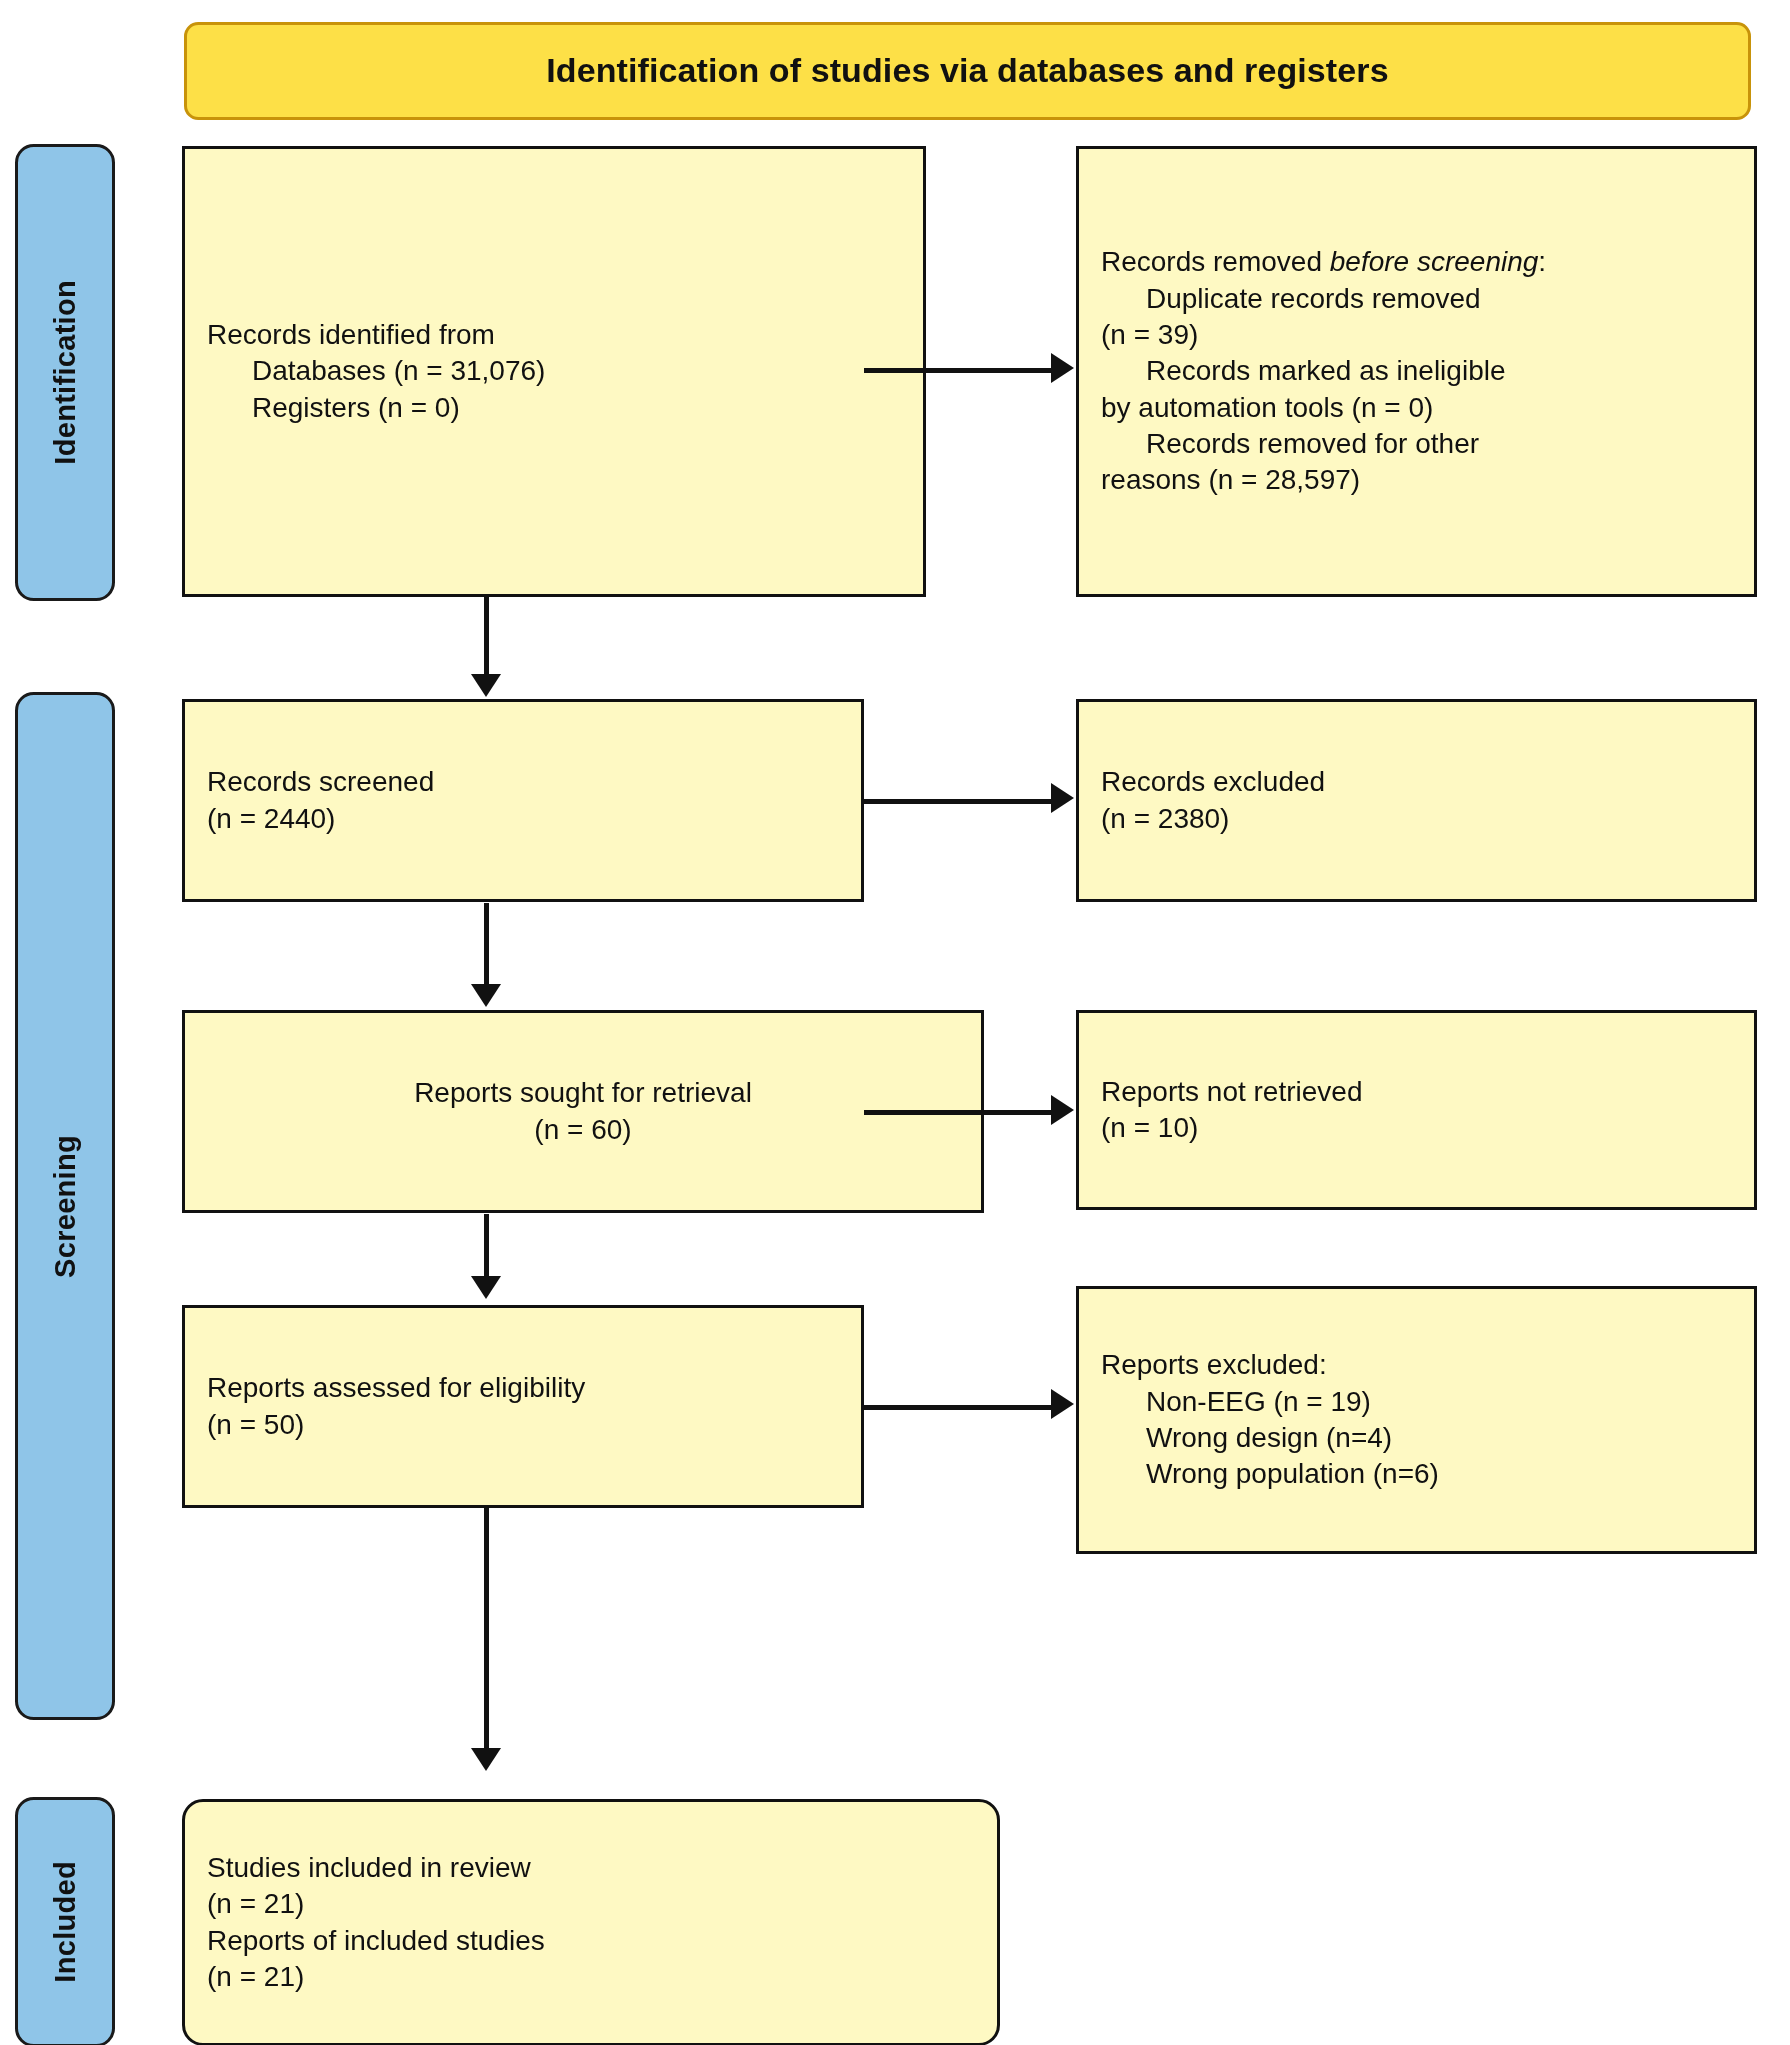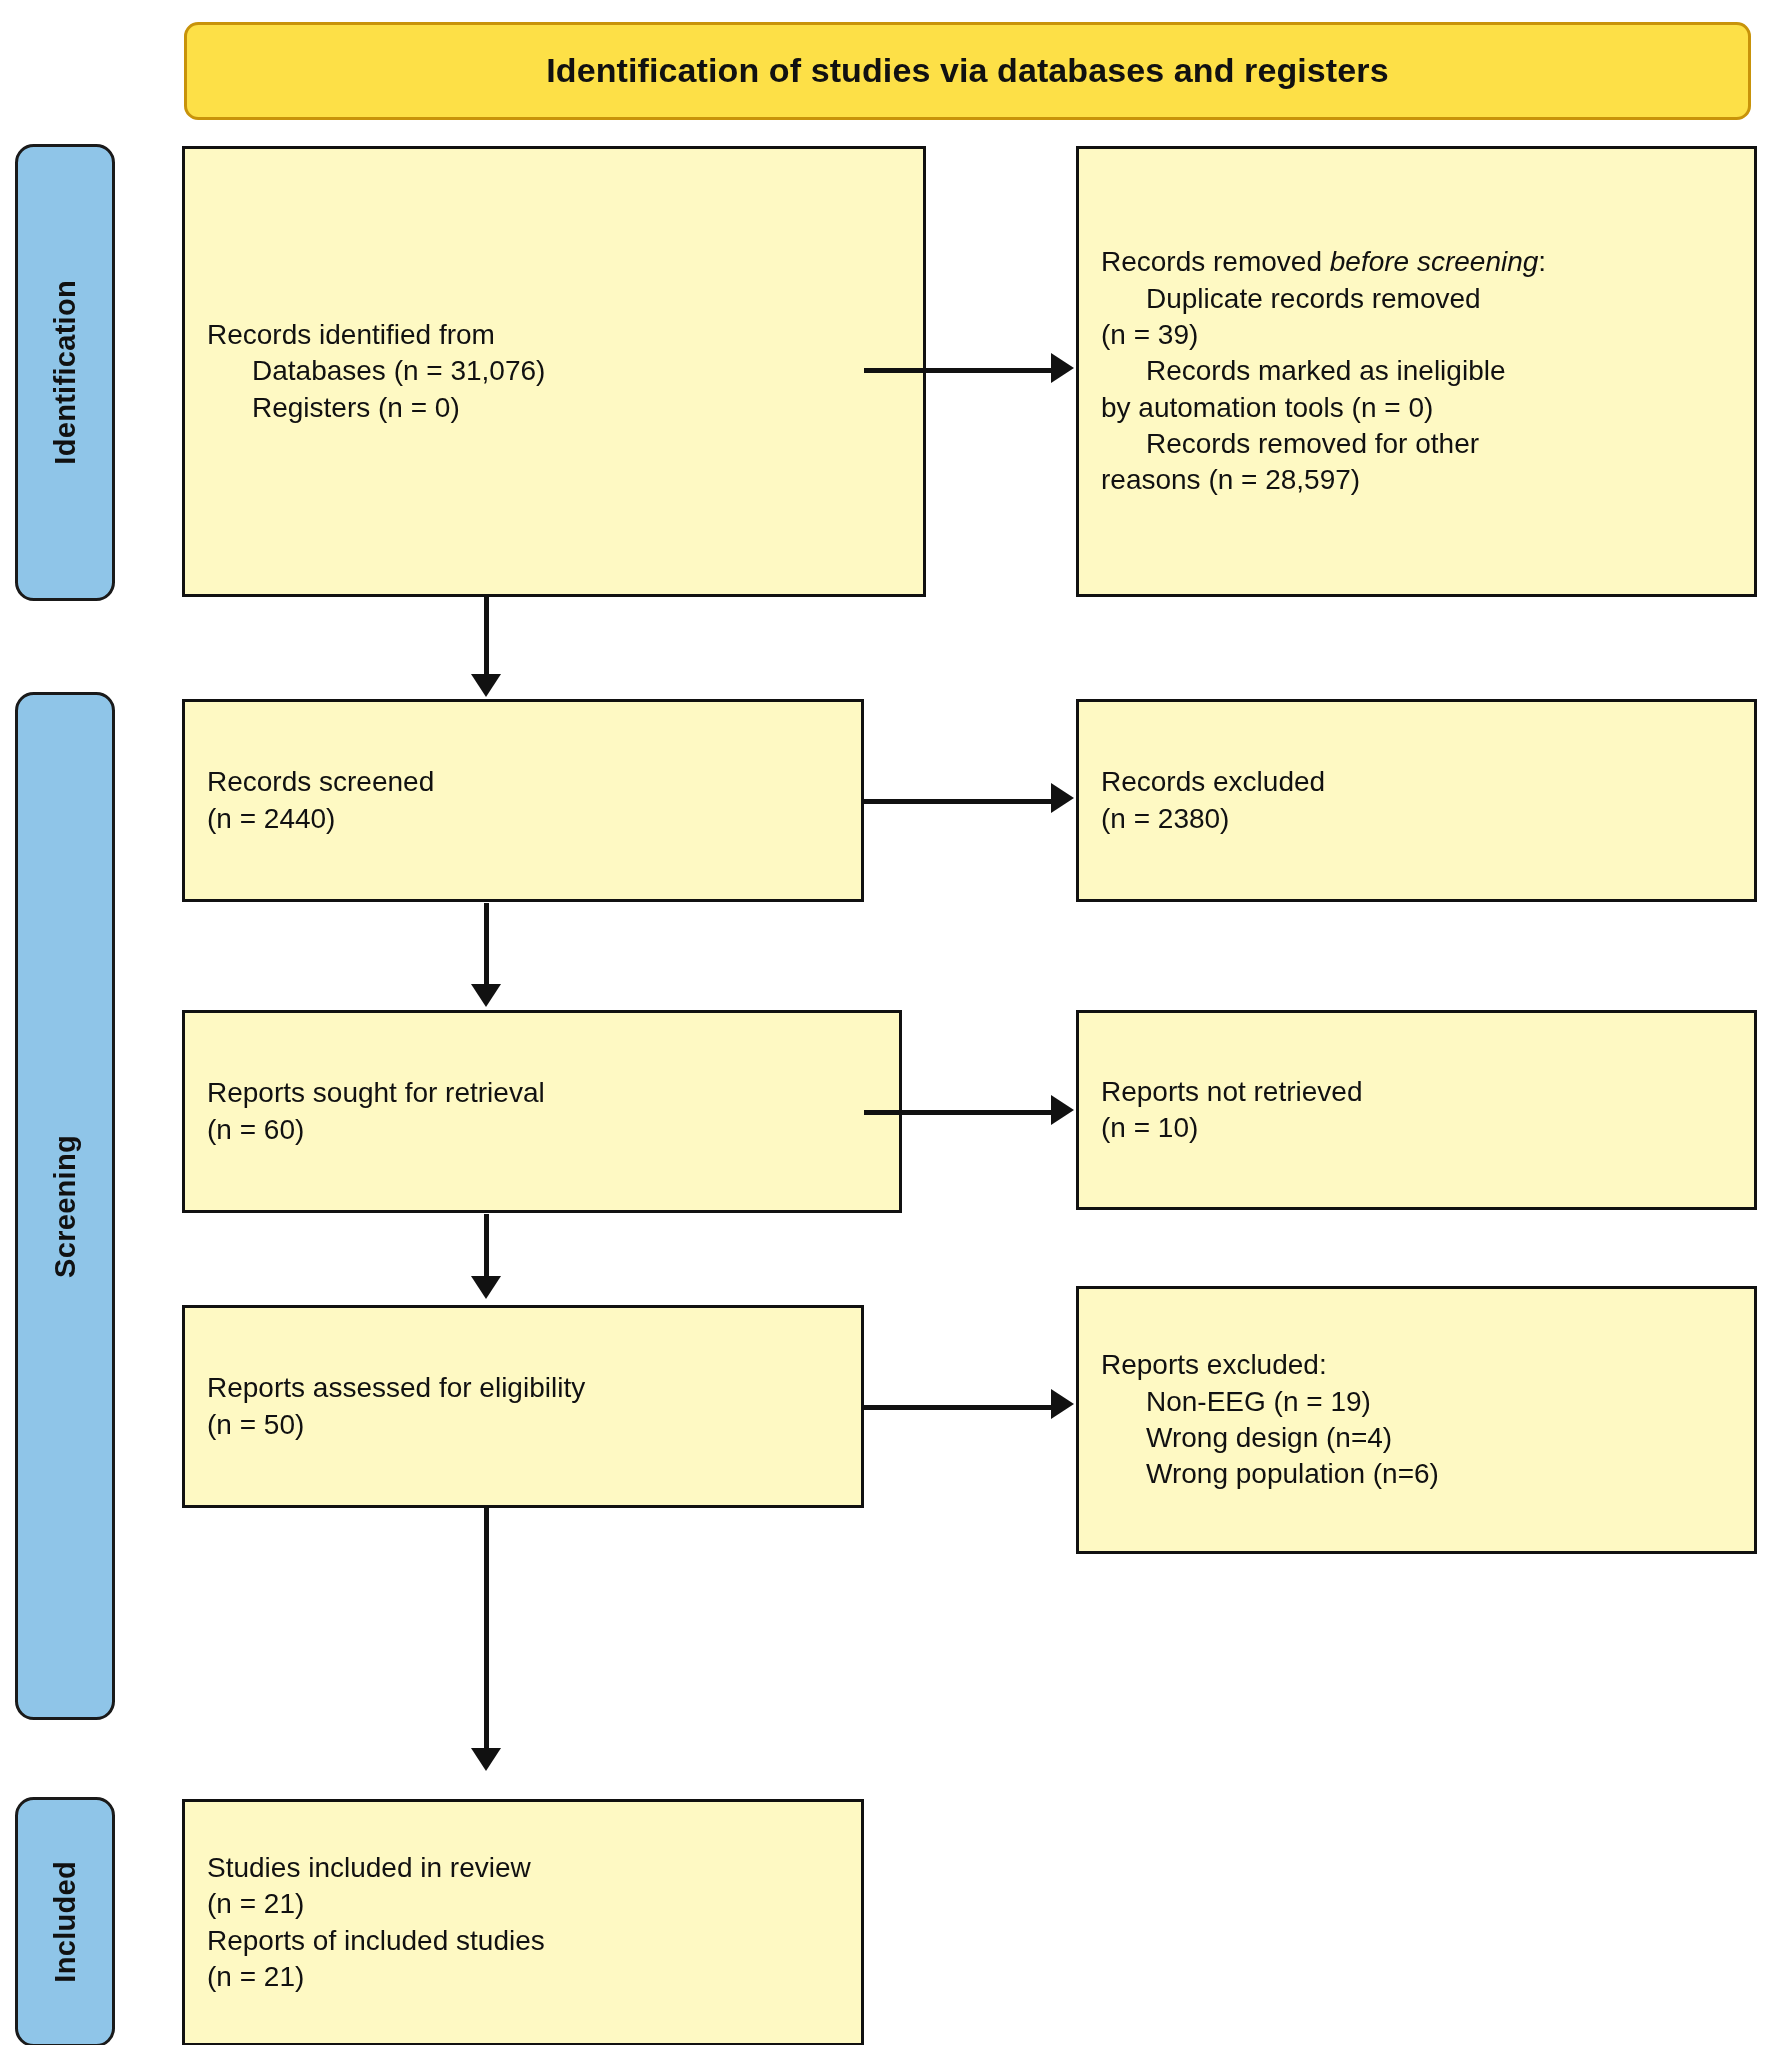--- a/index.html
+++ b/index.html
@@ -82,23 +82,23 @@
     line-height: 1.30;
     color: #111111;
   }
   .line { white-space: pre-wrap; }
   .indent { padding-left: 45px; }
   .ital { font-style: italic; }
 
   
   #box-identified   { left: 182px; top: 146px;  width: 744px; height: 451px; }
   #box-screened     { left: 182px; top: 699px; width: 682px; height: 203px; }
-  #box-sought       { left: 182px; top: 1010px; width: 720px; height: 203px; }
+  #box-sought       { left: 182px; top: 1010px; width: 802px; height: 203px; text-align: center; }
   #box-assessed     { left: 182px; top: 1305px; width: 682px; height: 203px; }
-  #box-included     { left: 182px; top: 1799px; width: 682px; height: 247px; }
+  #box-included     { left: 182px; top: 1799px; width: 818px; height: 247px; border-radius: 21px; }
 
   
   #box-removed      { left: 1076px; top: 146px;  width: 681px; height: 451px; }
   #box-excluded-rec { left: 1076px; top: 699px; width: 681px; height: 203px; }
   #box-notretrieved { left: 1076px; top: 1010px; width: 681px; height: 200px; }
   #box-excluded-rep { left: 1076px; top: 1286px; width: 681px; height: 268px; }
 
   
   .conn { position: absolute; }
   .h-line {

